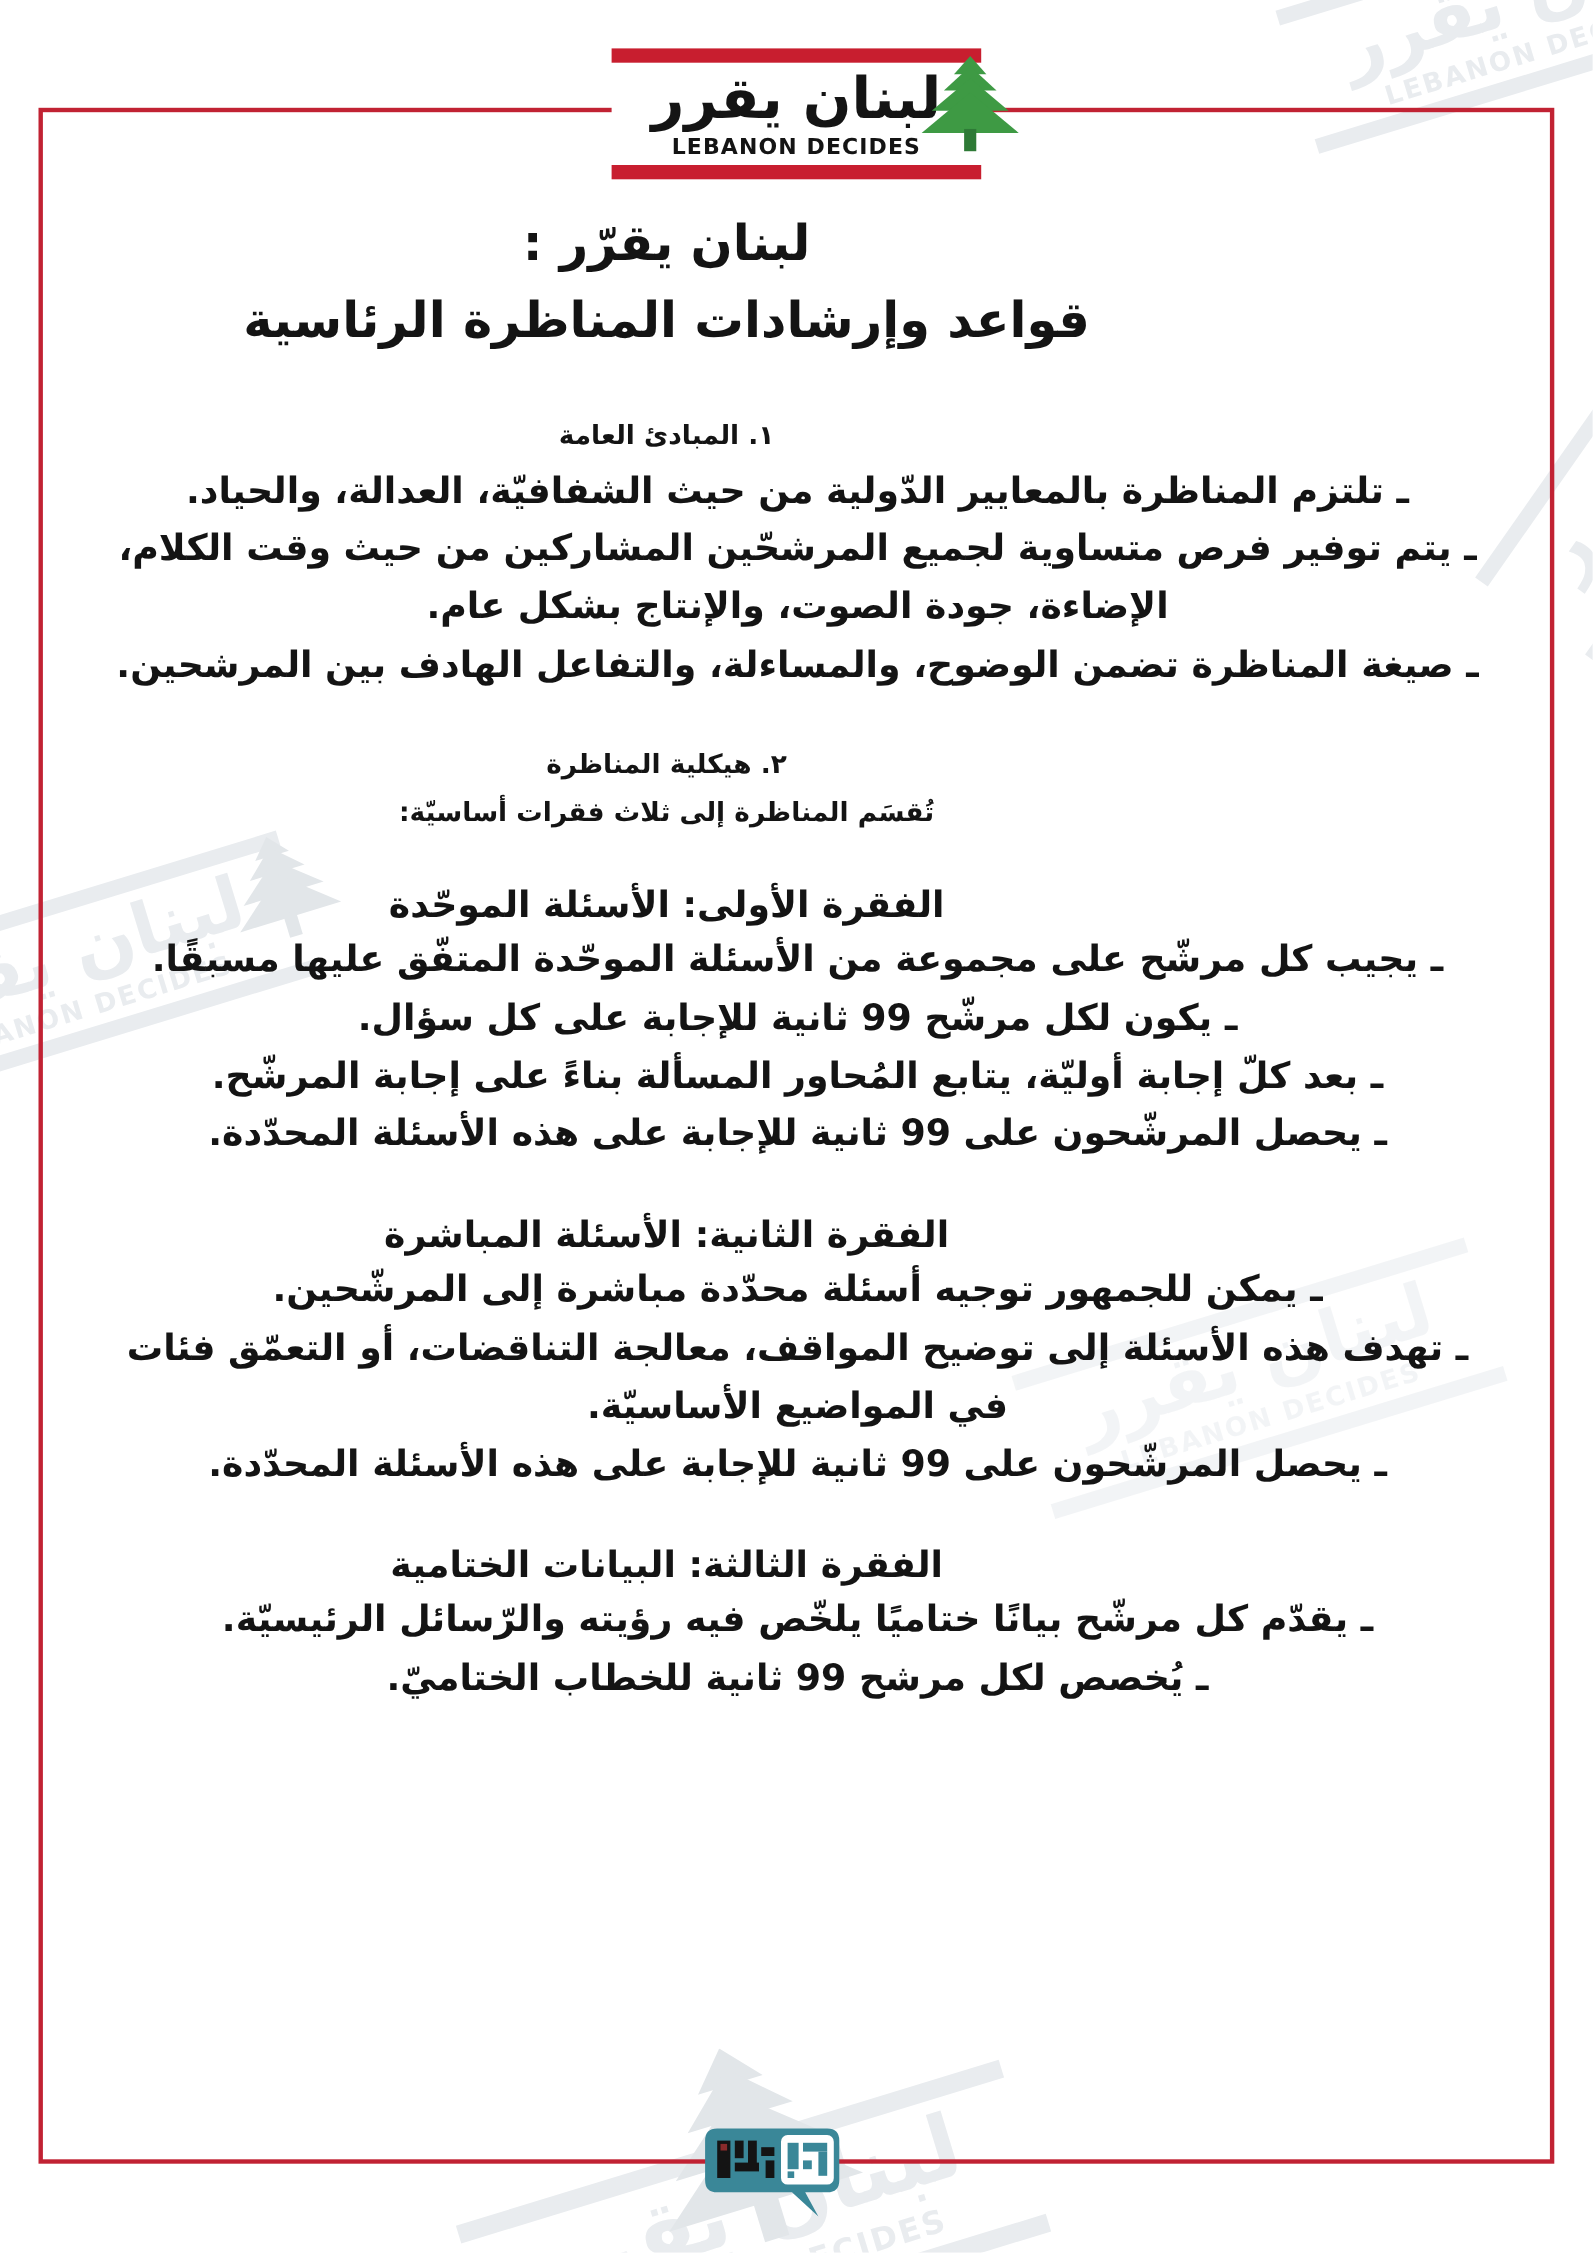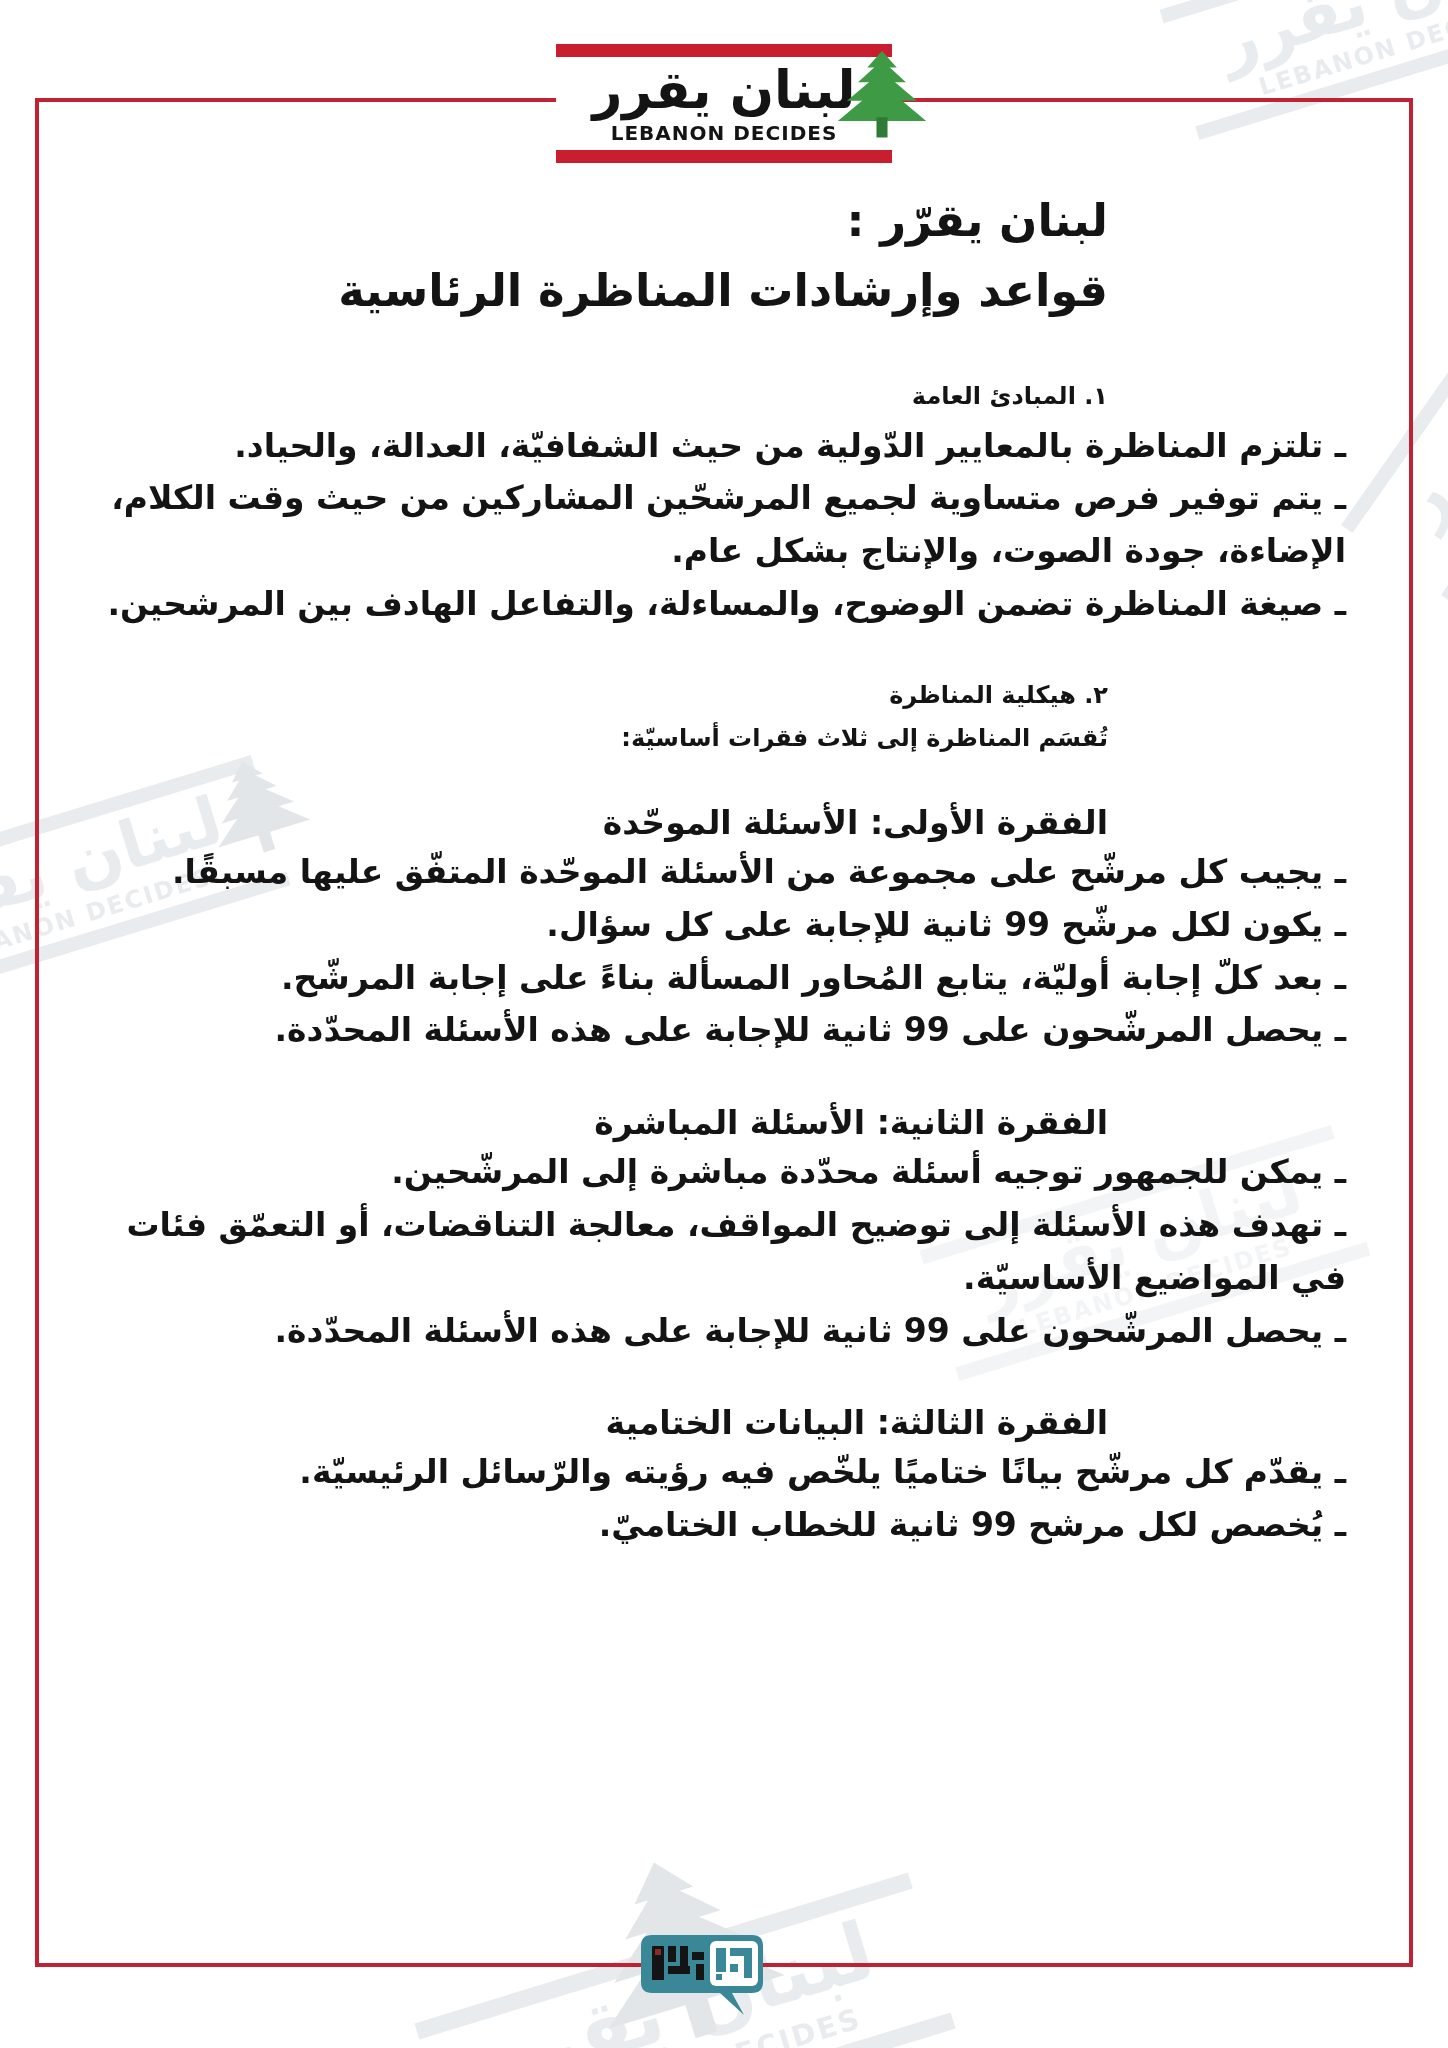--- a/index.html
+++ b/index.html
@@ -23,22 +23,22 @@
   .wm5{left:470px;top:1958px;transform:rotate(-17deg) scale(1.2);}
 
   
   .logo{position:absolute;left:556px;top:44px;width:336px;background:#fff;z-index:3;}
   .logo .bar{height:13px;background:#c81e2f;}
   .logo-ar{font-size:52px;font-weight:bold;color:#141414;text-align:center;direction:rtl;line-height:1.2;margin-top:2px;}
   .logo-en{font-size:20px;font-weight:bold;letter-spacing:1px;color:#141414;text-align:center;margin:0 0 5px;}
   .logo .cedar{position:absolute;right:-36px;top:-10px;z-index:4;}
 
   
-  .content{position:absolute;left:90px;right:102px;top:186px;direction:rtl;
-           text-align:right;color:#141414;z-index:2;}
+  .content{position:absolute;left:90px;right:88px;top:186px;direction:rtl;
+           text-align:center;color:#141414;z-index:2;}
   .title{font-size:45px;font-weight:bold;line-height:1.55;margin:0 238px 56px 0;}
   .sec-h{font-size:24px;font-weight:bold;margin:0 238px 10px 0;}
   .intro{font-size:24px;font-weight:bold;line-height:1.6;margin:0 238px 0 0;}
   .sub-h{font-size:33px;font-weight:bold;margin:46px 238px 4px 0;}
   .bullets{margin:0;}
   .b{font-size:33px;font-weight:bold;line-height:1.6;margin:0;}
   .gap{height:50px;}
 
   
   .footer-logo{position:absolute;left:640px;top:1934px;z-index:3;}

